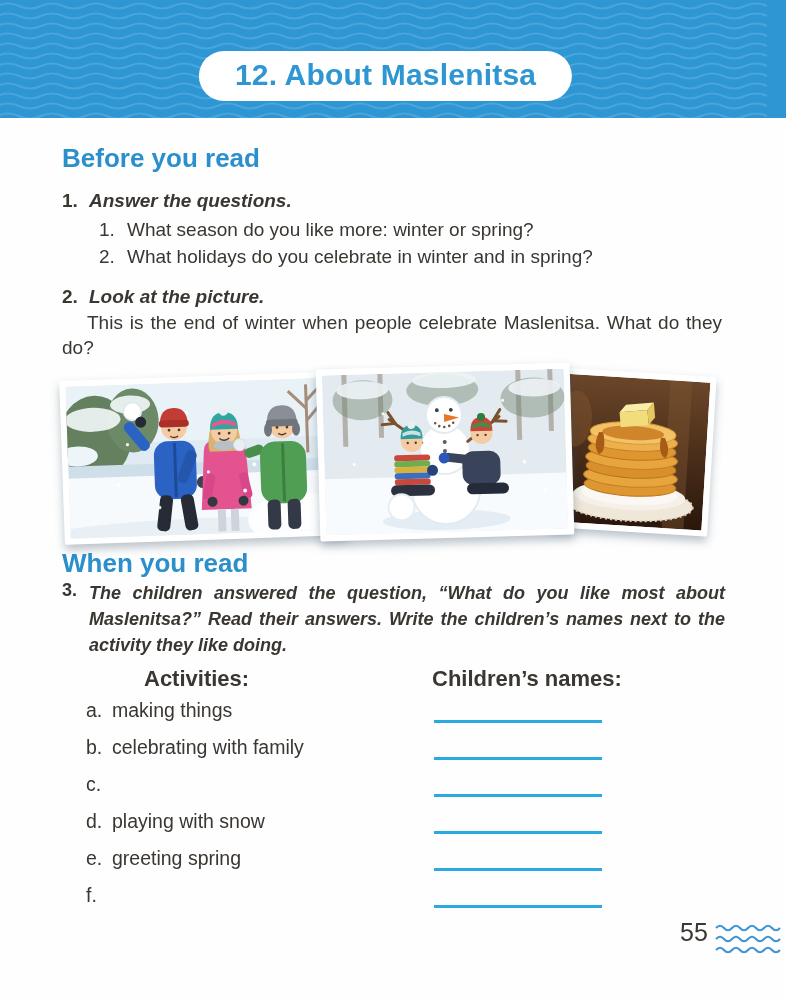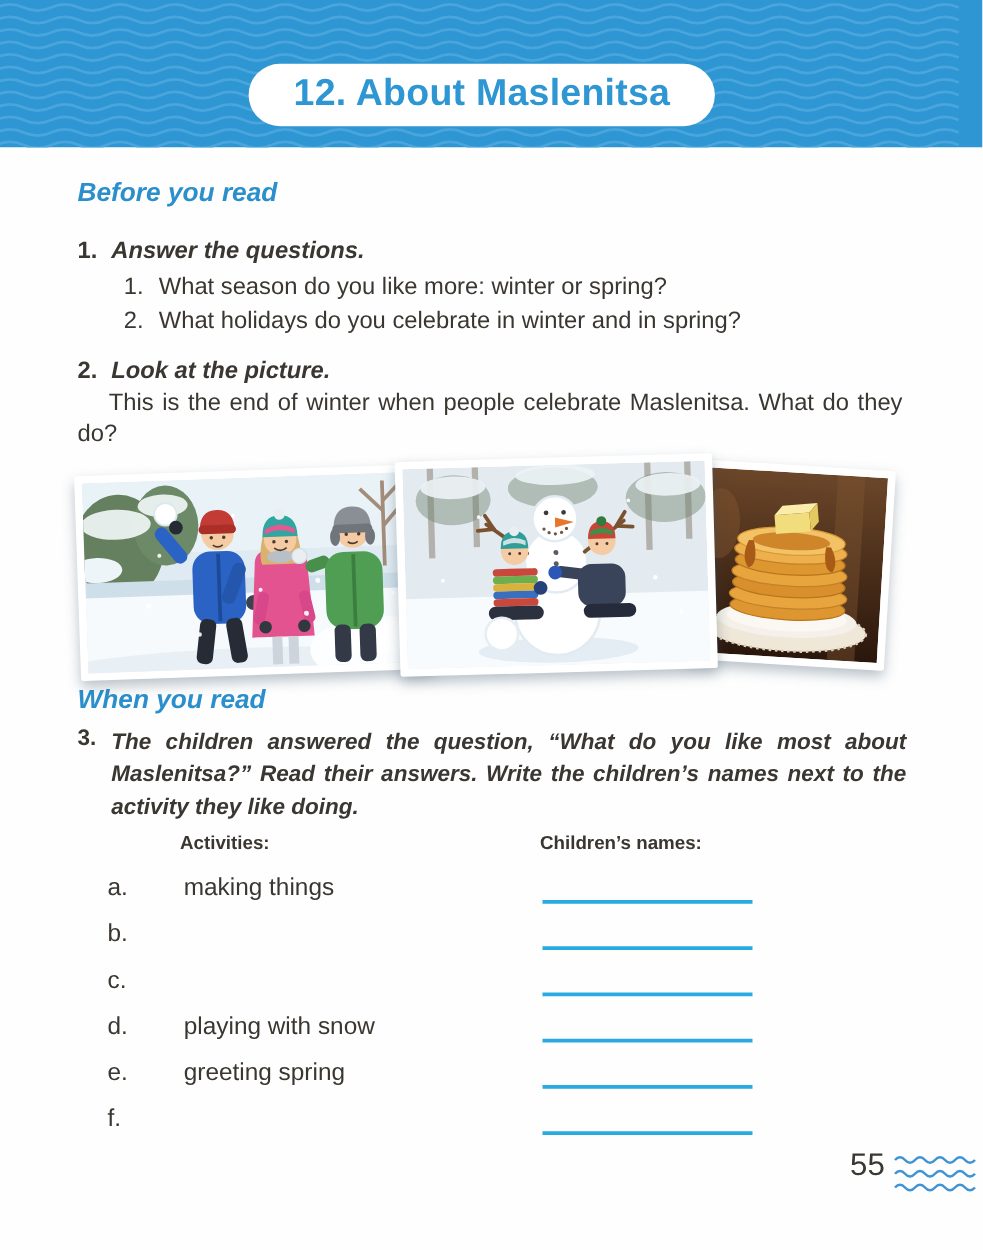--- a/index.html
+++ b/index.html
@@ -15,22 +15,22 @@
   .banner svg{display:block;}
   .title-pill{
     position:absolute;top:51px;left:50%;transform:translateX(-52%);
     background:#ffffff;border-radius:29px;padding:7px 36px 9px 36px;
     white-space:nowrap;
   }
   .title{font-size:30px;font-weight:bold;color:#2e96d2;letter-spacing:.2px;}
 
   
   .sec-heading{
-    position:absolute;left:62px;font-size:21px;font-weight:bold;
-    font-style:italic;color:#2b8fcc;
+    position:absolute;left:62px;font-size:26px;font-weight:bold;
+    color:#2b8fcc;
   }
   #before-heading{top:143px;}
   #when-heading{top:548px;}
 
   
   .task{position:absolute;left:62px;display:flex;}
   .task-num{flex:none;width:27px;font-weight:bold;font-size:19px;}
   .task-instr{font-weight:bold;font-size:19px;font-style:italic;}
   #task1{top:190px;}
   #task2{top:286px;}
@@ -53,27 +53,27 @@
   .photo{
     position:absolute;background:#ffffff;padding:6px;border-radius:2px;
     box-shadow:0 5px 10px rgba(55,80,100,.35);
   }
   .photo svg{display:block;}
   #photo1{left:62px;top:12px;transform:rotate(-2deg);z-index:1;}
   #photo2{left:318px;top:2px;transform:rotate(-1.6deg);z-index:3;}
   #photo3{left:552px;top:8px;transform:rotate(3.5deg);z-index:2;}
 
   
-  .col-head{position:absolute;top:666px;font-size:15px;font-weight:bold;}
+  .col-head{position:absolute;top:666px;font-size:22px;font-weight:bold;}
   #col-activities{left:144px;}
   #col-names{left:432px;}
 
   .act-row{position:absolute;left:0;width:786px;height:30px;}
   .act-letter{position:absolute;left:86px;font-size:19.5px;}
-  .act-text{position:absolute;left:112px;font-size:19.5px;margin-left:35px;}
+  .act-text{position:absolute;left:112px;font-size:19.5px;}
   .answer-line{position:absolute;left:434px;top:21px;width:168px;height:2.5px;background:#29abe2;}
   #row-a{top:699px;} #row-b{top:736px;} #row-c{top:773px;}
   #row-d{top:810px;} #row-e{top:847px;} #row-f{top:884px;}
 
   
   .footer-page{position:absolute;left:680px;top:918px;font-size:25px;color:#3a3631;}
   .footer-waves{position:absolute;left:715px;top:922px;}
 </style>
 </head>
 <body>
@@ -350,20 +350,21 @@
   <div class="col-head" id="col-activities">Activities:</div>
   <div class="col-head" id="col-names">Children’s names:</div>
 
   <div class="act-row" id="row-a">
     <span class="act-letter">a.</span>
     <span class="act-text">making things</span>
     <span class="answer-line"></span>
   </div>
   <div class="act-row" id="row-b">
     <span class="act-letter">b.</span>
+    <span class="act-text">celebrating with family</span>
     <span class="answer-line"></span>
   </div>
   <div class="act-row" id="row-c">
     <span class="act-letter">c.</span>
     <span class="answer-line"></span>
   </div>
   <div class="act-row" id="row-d">
     <span class="act-letter">d.</span>
     <span class="act-text">playing with snow</span>
     <span class="answer-line"></span>

